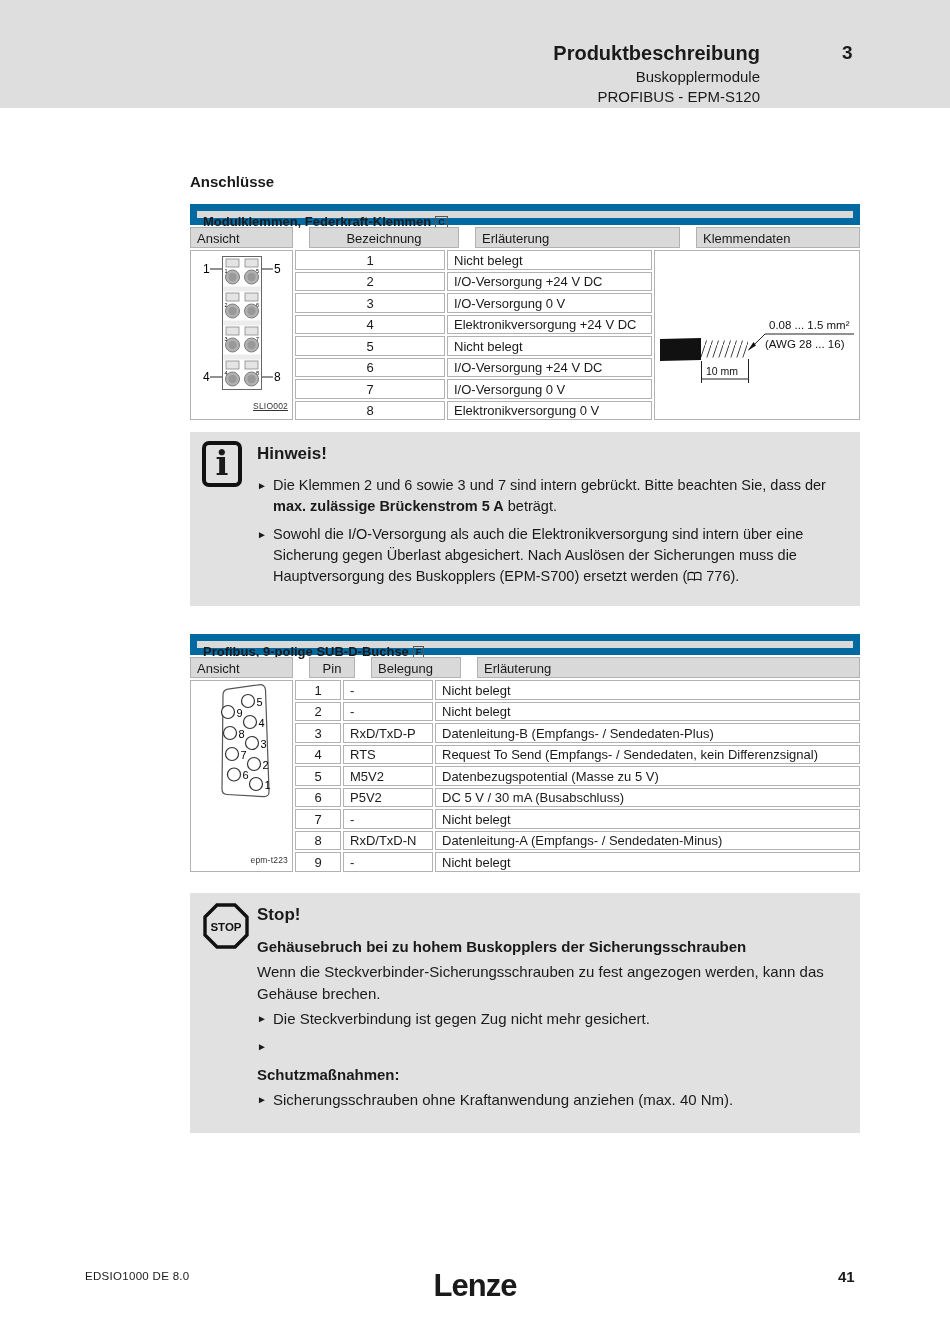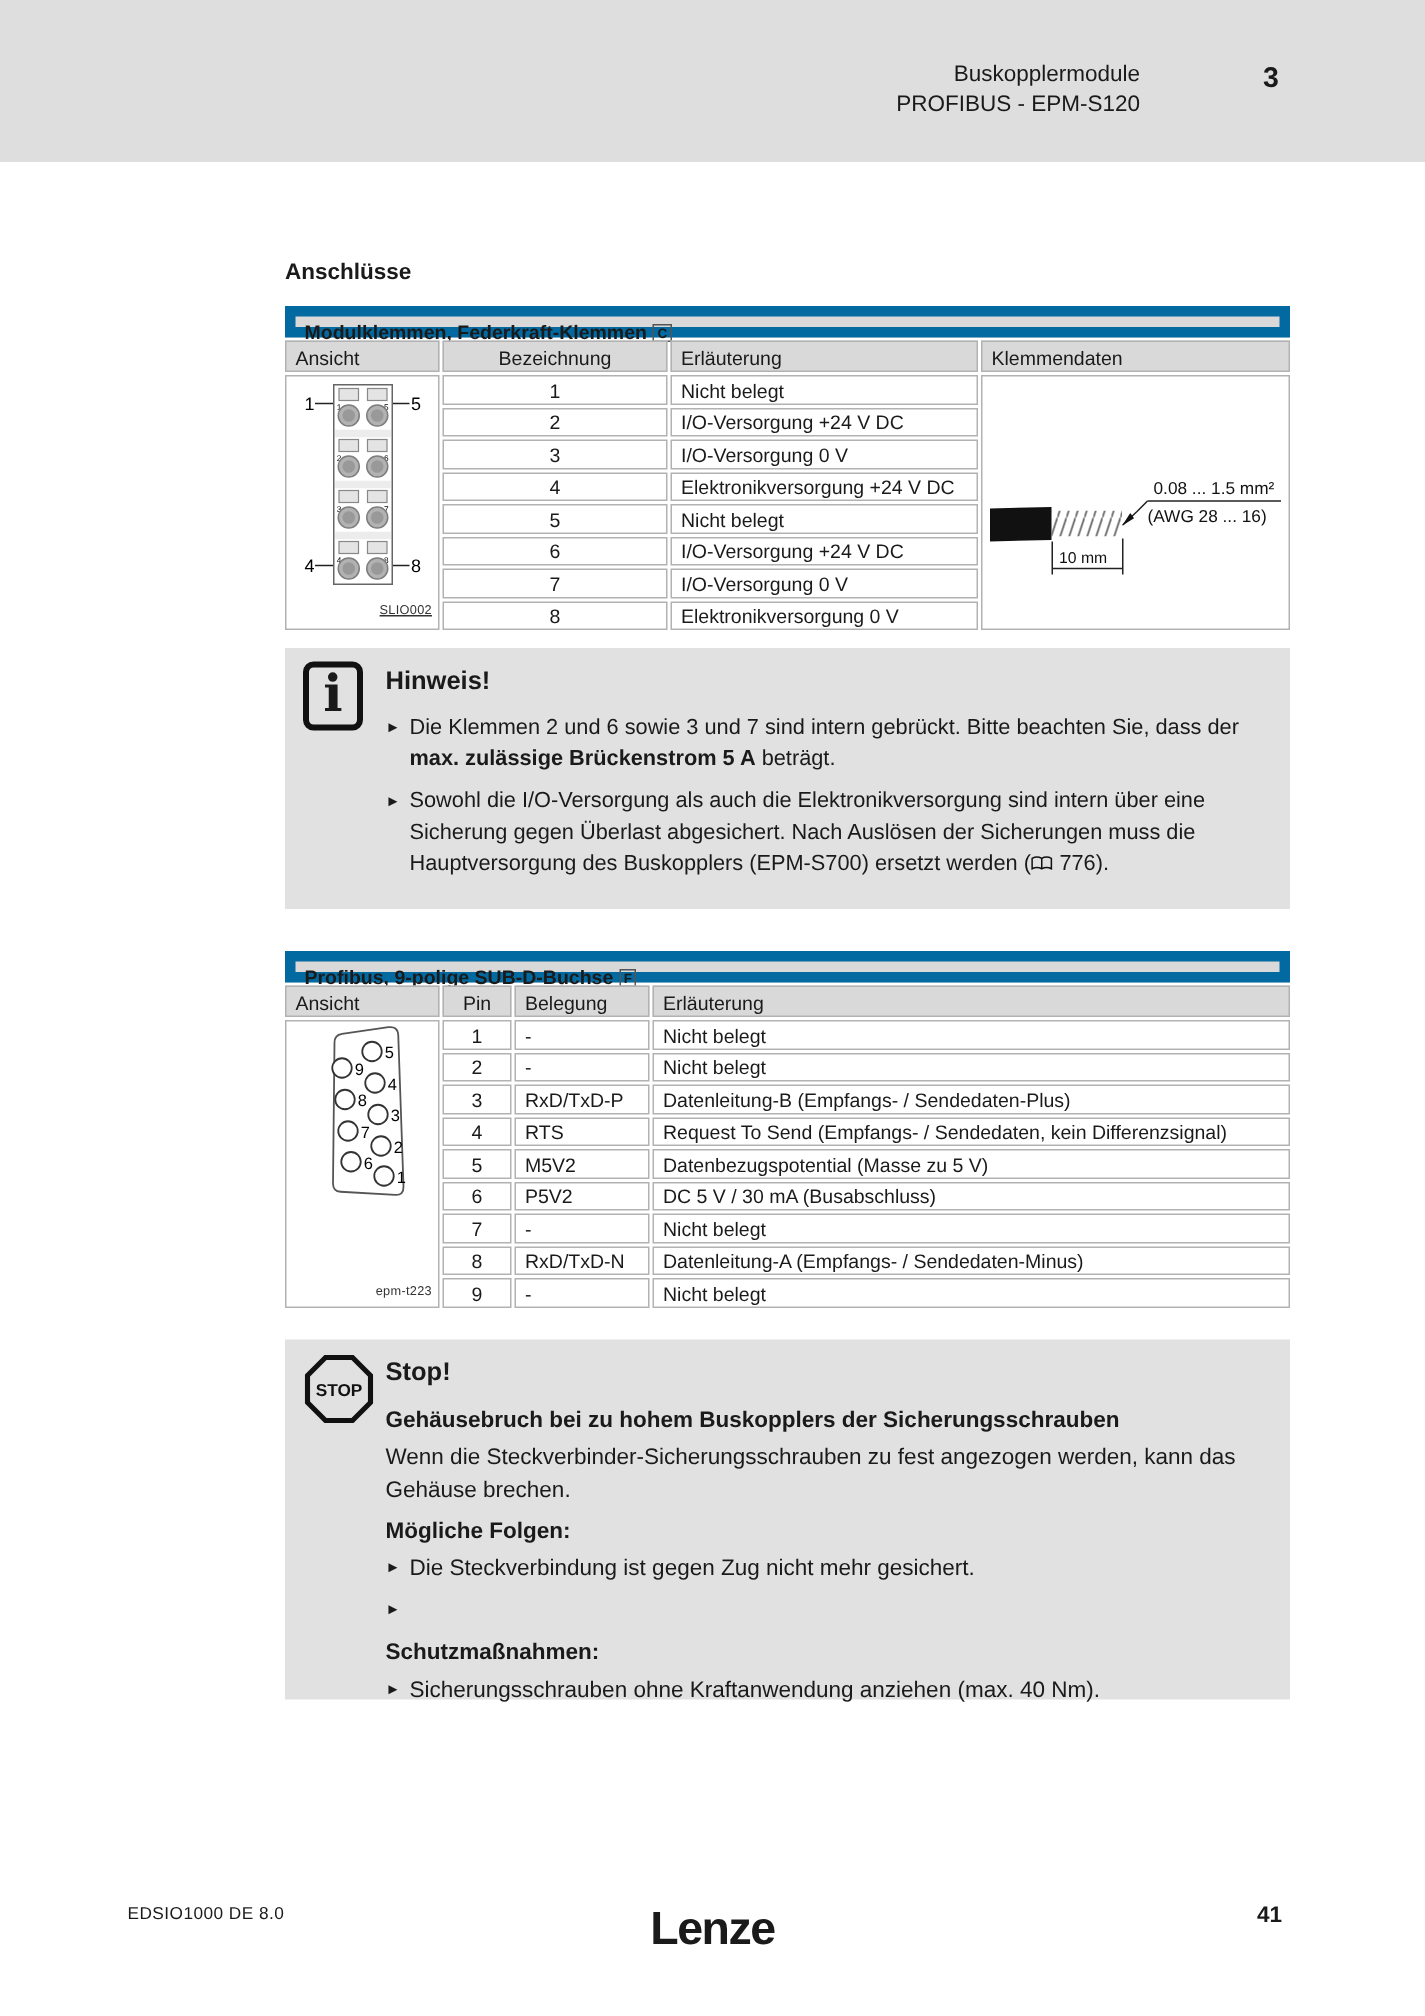--- a/index.html
+++ b/index.html
@@ -14,21 +14,21 @@
   #header-text { position:absolute; right:190px; top:40px; text-align:right; line-height:1.35; }
   #header-title { font-size:20px; font-weight:bold; }
   .header-sub { font-size:15px; }
   #chapter-num { position:absolute; left:842px; top:42px; font-size:19px; font-weight:bold; }
   
   #section-title { position:absolute; left:190px; top:173px; font-size:15px; font-weight:bold; }
   
   .dtable { position:absolute; left:190px; width:670px; font-size:13px; }
   .dt-title { background:#d9d9d9; border:7px solid #0369a1; padding:2.5px 6px; font-weight:bold; margin-bottom:2px; height:21px; }
   .ref-box { display:inline-block; border:1px solid #555; font-size:9px; line-height:10px; padding:0 2px; margin-left:4px; vertical-align:1px; font-weight:bold; }
-  .dt-head { display:flex; gap:2px; margin-bottom:2px; }
+  .dt-head { display:flex; gap:16px; margin-bottom:2px; }
   .hc { background:#d9d9d9; border:1px solid #b2b2b2; height:21px; padding:2.5px 6px; }
   .dt-body { display:flex; gap:2px; align-items:stretch; }
   .side-cell { border:1px solid #b2b2b2; background:#fff; position:relative; }
   .rows { display:flex; flex-direction:column; gap:2px; }
   .drow { display:flex; gap:2px; }
   .dc { border:1px solid #b2b2b2; background:#fff; height:19.5px; padding:1.5px 6px; white-space:nowrap; overflow:hidden; }
   .dc.center { text-align:center; padding:1.5px 0; }
   
   #table1 { top:204px; }
   #table1 .w-ansicht { width:103px; }
@@ -66,20 +66,21 @@
   #footer-page { position:absolute; left:838px; top:1268px; font-size:15px; font-weight:bold; }
   svg text { font-family:"Liberation Sans","DejaVu Sans",sans-serif; }
 </style>
 </head>
 <body>
 
 <div id="page">
 
   <div id="header-band">
     <div id="header-text">
+      <div id="header-title">Produktbeschreibung</div>
       <div class="header-sub">Buskopplermodule</div>
       <div class="header-sub">PROFIBUS - EPM-S120</div>
     </div>
     <div id="chapter-num">3</div>
   </div>
 
   <div id="section-title">Anschlüsse</div>
 
   <div class="dtable" id="table1">
     <div class="dt-title">
@@ -334,21 +335,20 @@
     <div class="box-icon">
       <svg width="48" height="48" viewBox="0 0 48 48">
         <polygon points="15,3 33,3 45,15 45,33 33,45 15,45 3,33 3,15" fill="#e1e1e1" stroke="#111" stroke-width="3.4"></polygon>
         <text x="24" y="28.5" font-size="11.5" font-weight="bold" text-anchor="middle" fill="#111">STOP</text>
       </svg>
     </div>
     <div class="box-content">
       <div class="box-title">Stop!</div>
       <div class="box-heading">Gehäusebruch bei zu hohem Buskopplers der Sicherungsschrauben</div>
       <div class="box-para">Wenn die Steckverbinder-Sicherungsschrauben zu fest angezogen werden, kann das Gehäuse brechen.</div>
-      <div class="box-heading" style="margin-top:5px;">Mögliche Folgen:</div>
       <div class="bullet" style="font-size:15px;">
         <span class="marker">►</span>
         <div>Die Steckverbindung ist gegen Zug nicht mehr gesichert.</div>
       </div>
       <div class="bullet" style="font-size:15px;">
         <span class="marker">►</span>
       </div>
       <div class="box-heading" style="margin-top:2px;">Schutzmaßnahmen:</div>
       <div class="bullet" style="font-size:15px;">
         <span class="marker">►</span>

